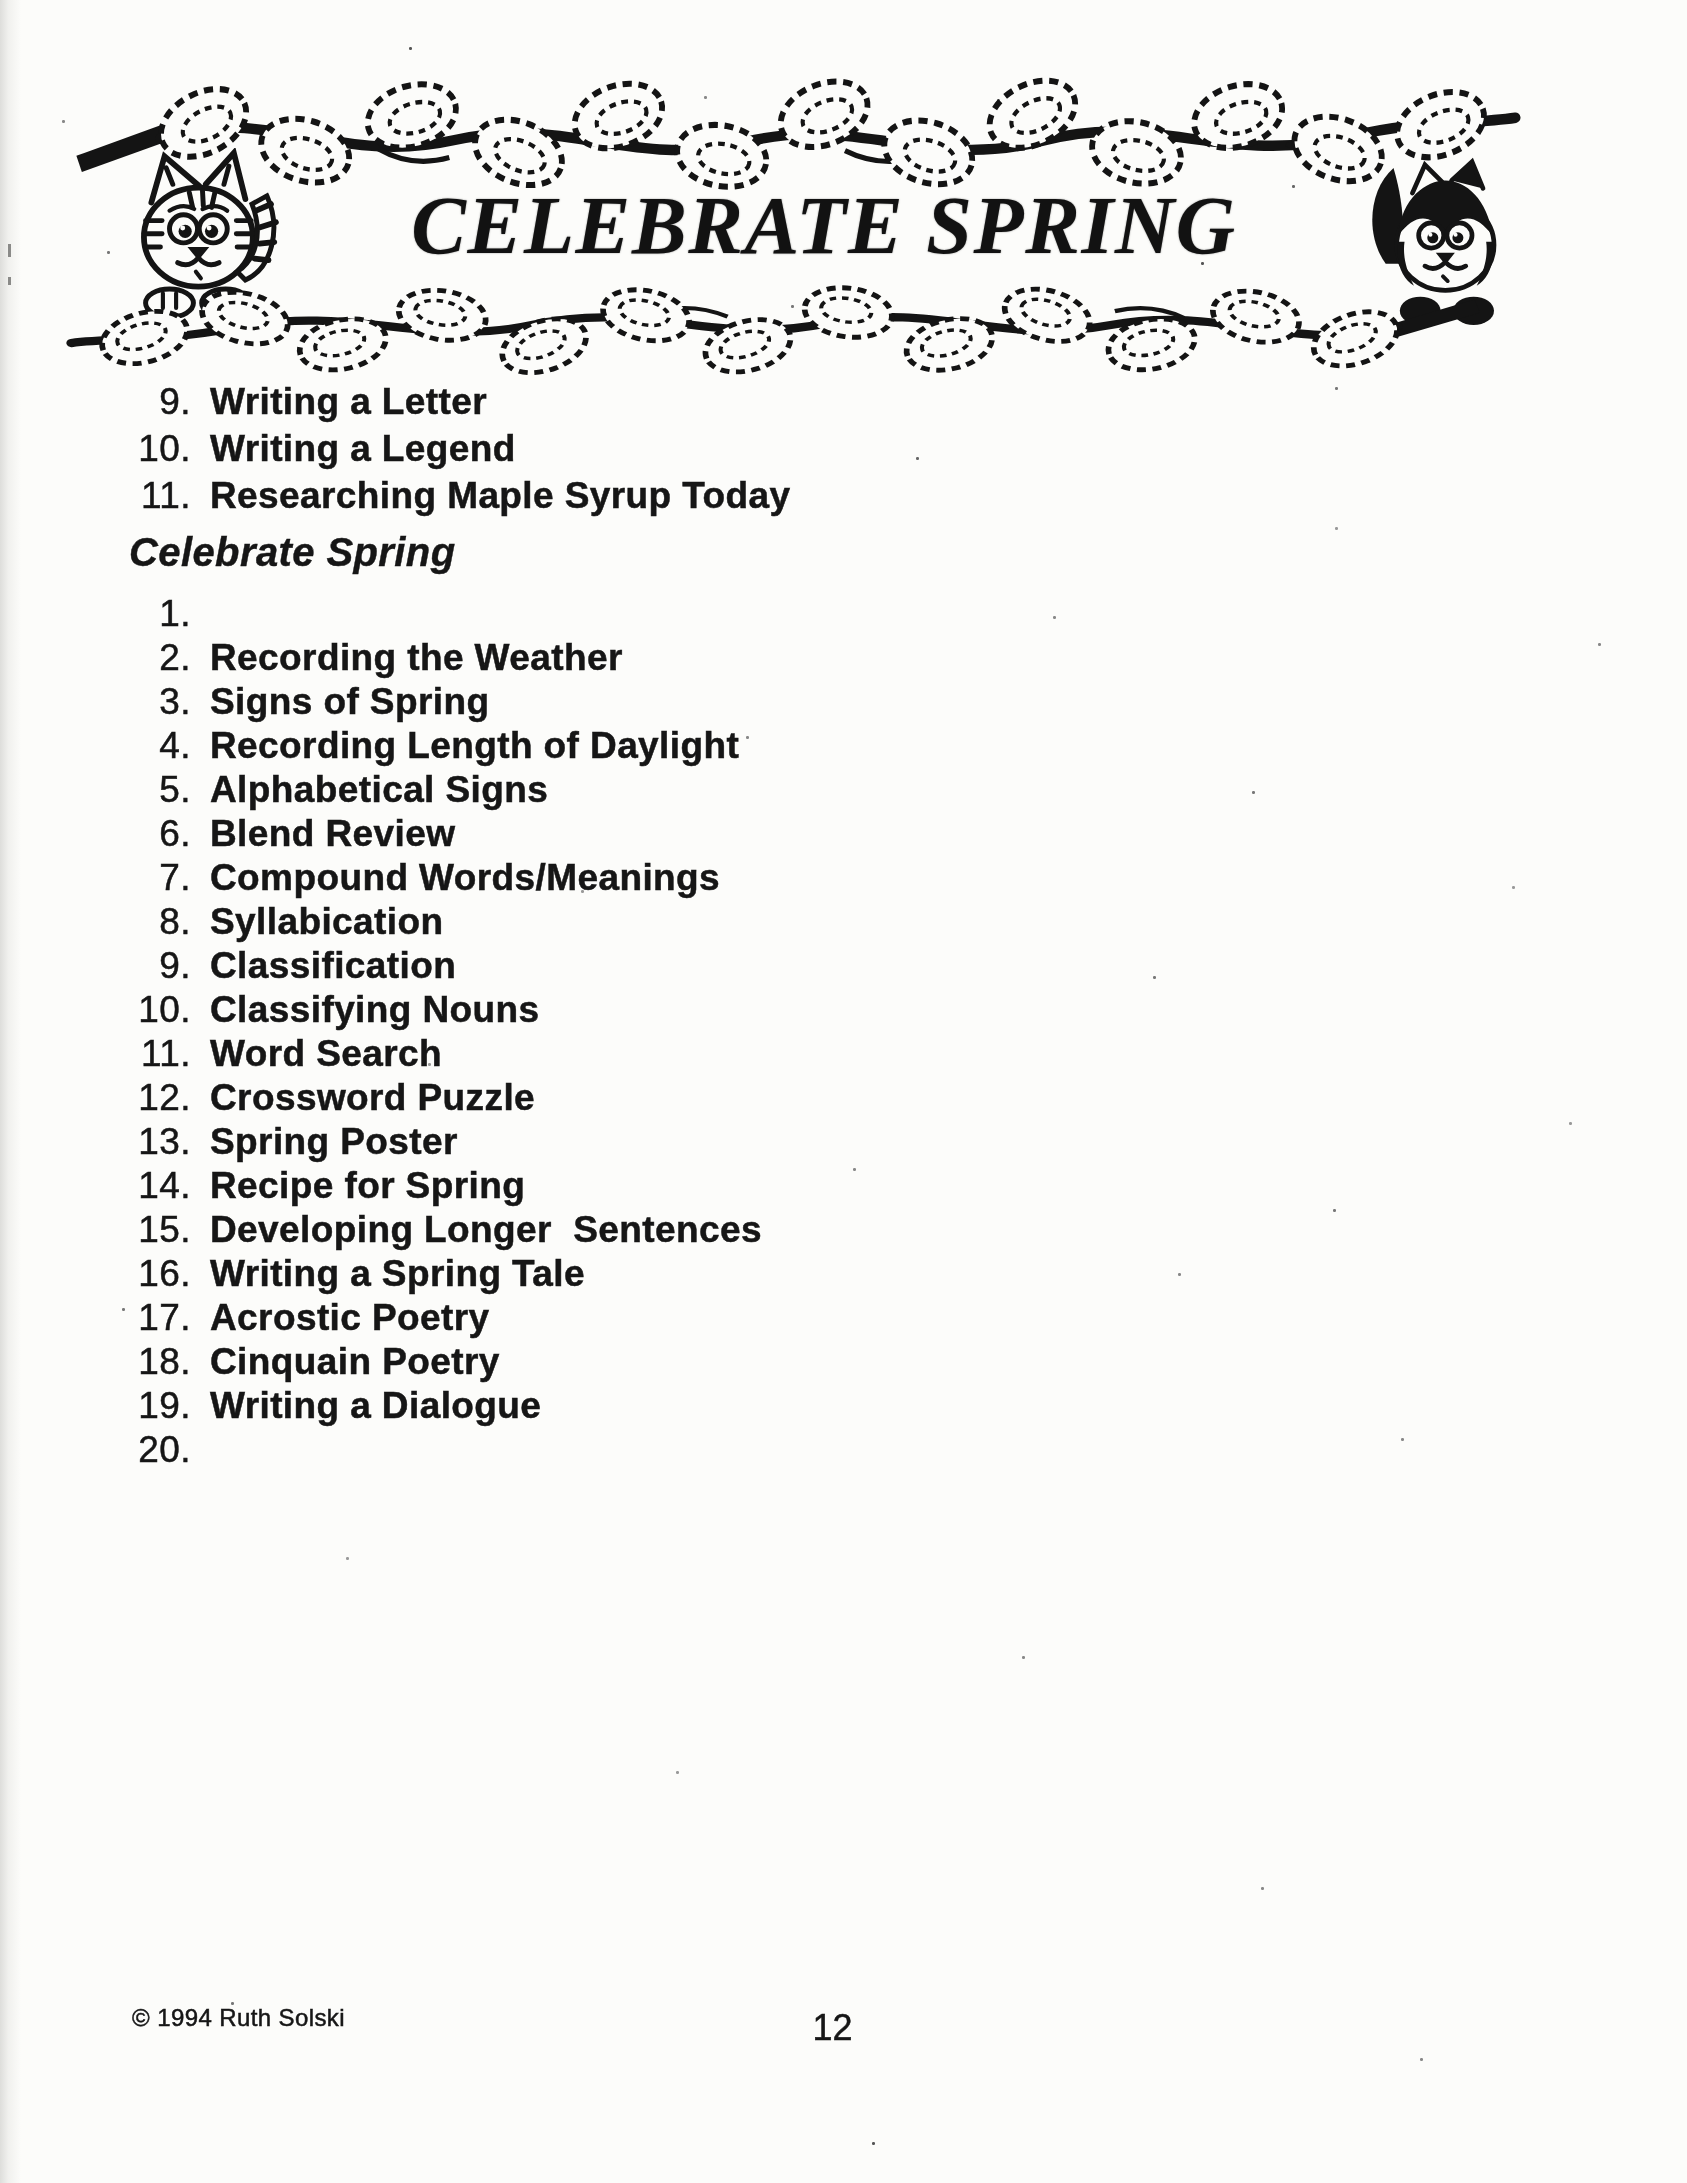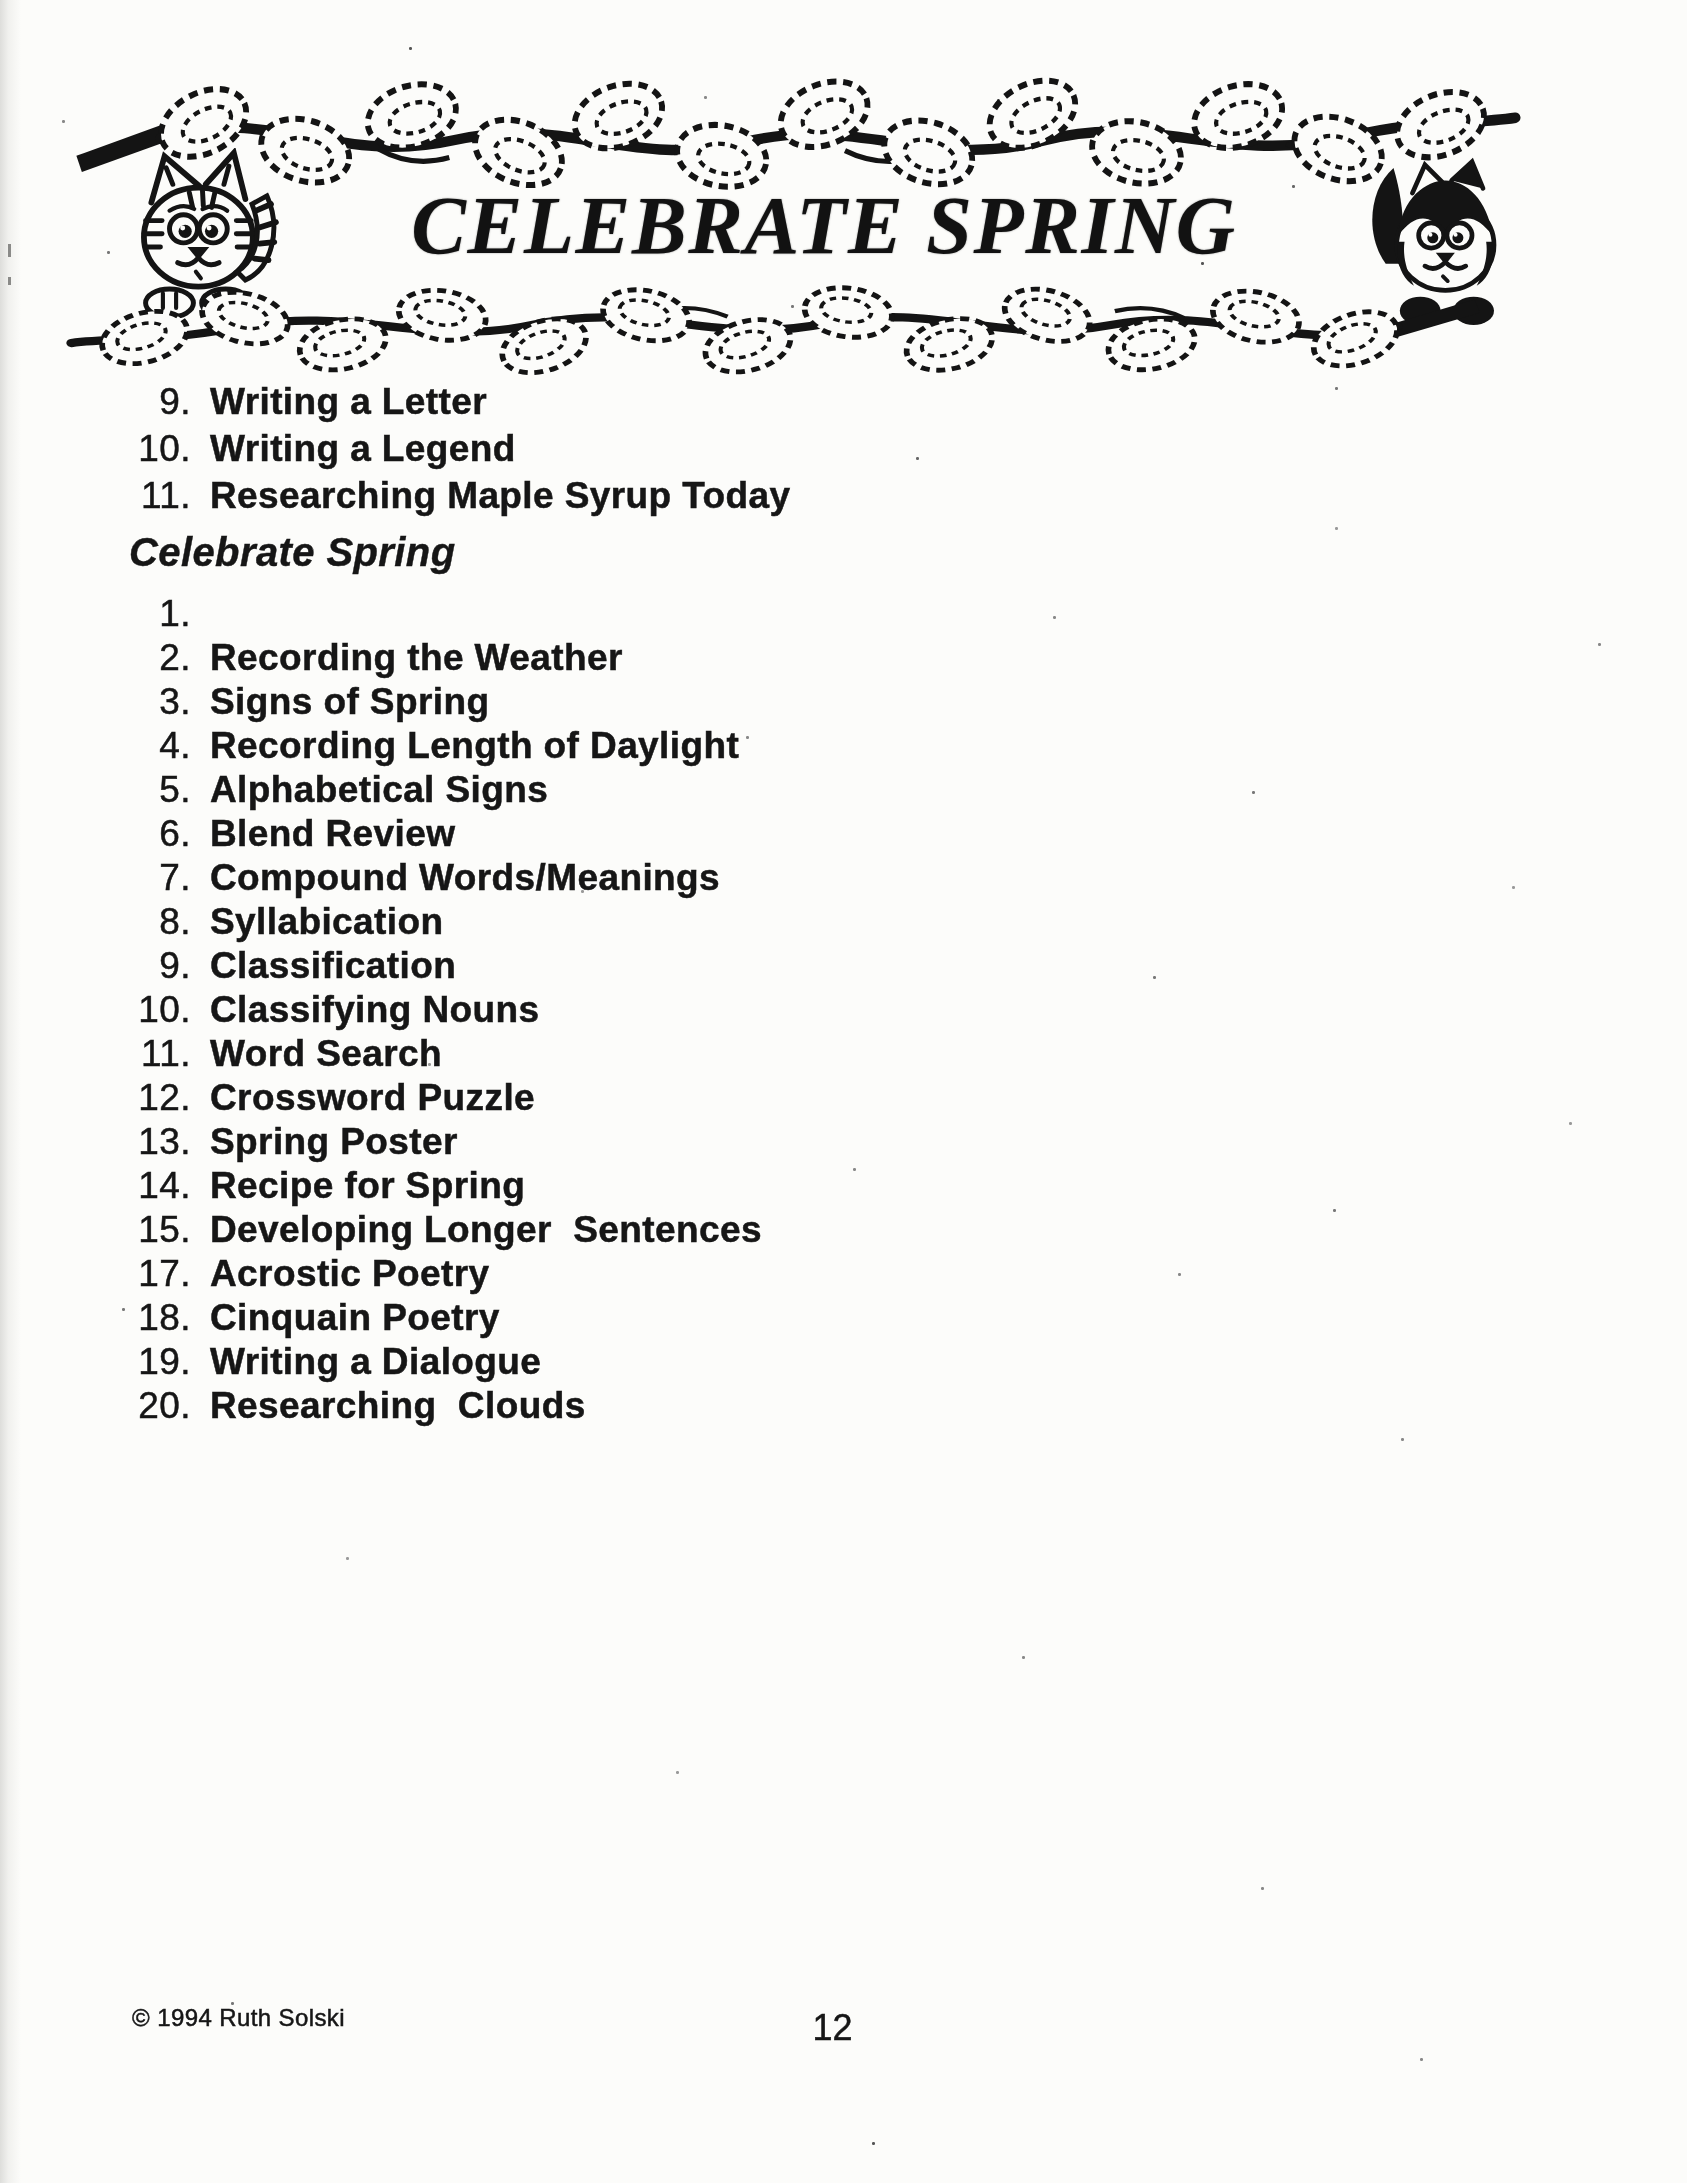--- a/index.html
+++ b/index.html
@@ -308,39 +308,42 @@
       <div class="toc-row">
         <span class="toc-num">14.</span>
         <span class="toc-label">Recipe for Spring</span>
       </div>
 
       <div class="toc-row">
         <span class="toc-num">15.</span>
         <span class="toc-label">Developing Longer  Sentences</span>
       </div>
 
+      <div class="toc-row">
+        <span class="toc-num">16.</span>
+        <span class="toc-label">Writing a Spring Tale</span>
+      </div>
 
       <div class="toc-row">
         <span class="toc-num">17.</span>
         <span class="toc-label">Acrostic Poetry</span>
       </div>
 
       <div class="toc-row">
         <span class="toc-num">18.</span>
         <span class="toc-label">Cinquain Poetry</span>
       </div>
 
       <div class="toc-row">
         <span class="toc-num">19.</span>
         <span class="toc-label">Writing a Dialogue</span>
       </div>
 
       <div class="toc-row">
         <span class="toc-num">20.</span>
-        <span class="toc-label">Researching  Clouds</span>
       </div>
     </div>
 
   <div class="footer-copyright">© 1994 Ruth Solski</div>
   <div class="footer-page">12</div>
 
 </div>
 
 
 </body></html>

